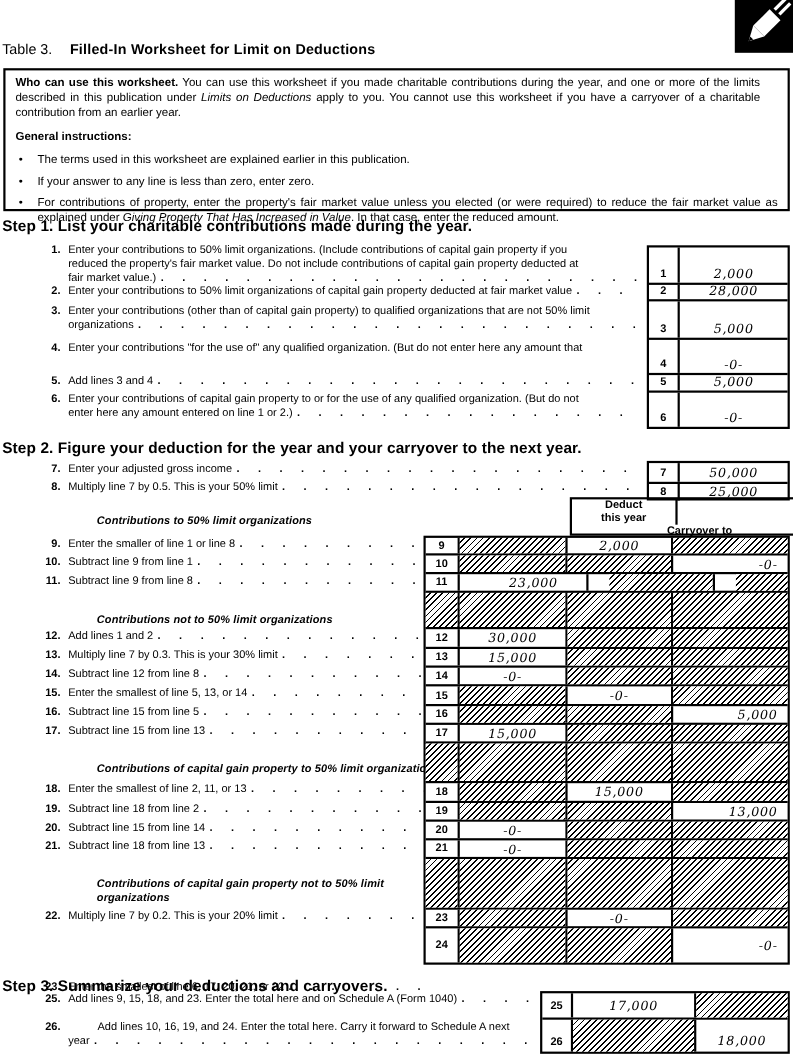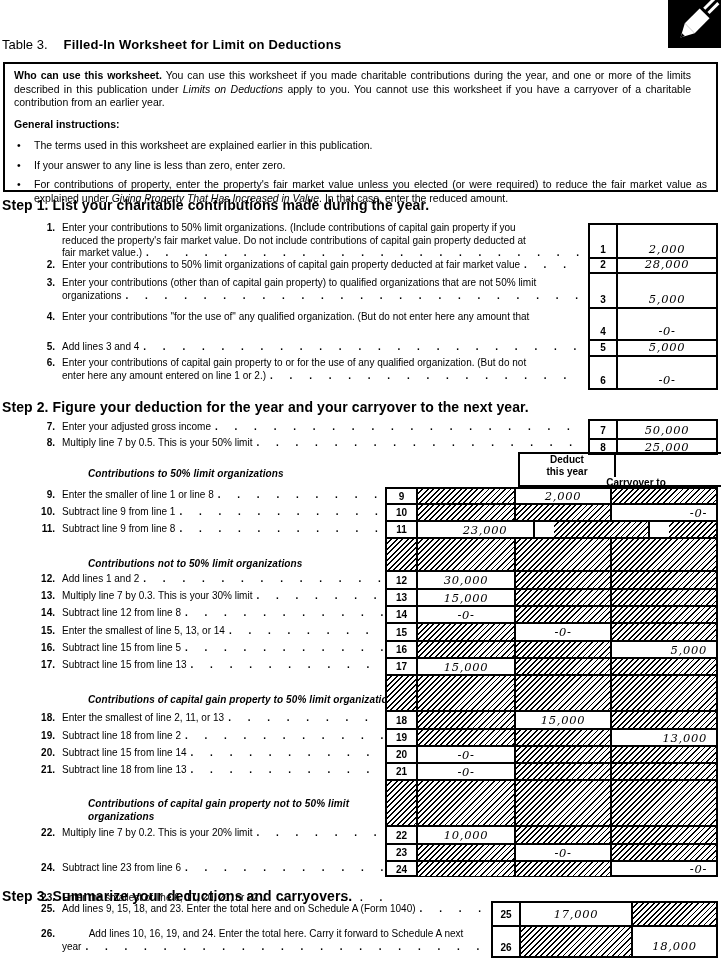--- a/index.html
+++ b/index.html
@@ -329,29 +329,20 @@
     </div>
   <div class="abs item" style="top:845px;margin-top:47px;">
       <span class="inum">23.</span>
       <div class="itxt w2">
         <div class="tlast">
           <span>Enter the smallest of line 6, 17, 20, 21, or 22</span>
           <span class="dots"></span>
         </div>
       </div>
     </div>
-  <div class="abs item" style="top:862px;">
-      <span class="inum">24.</span>
-      <div class="itxt w2">
-        <div class="tlast">
-          <span>Subtract line 23 from line 6</span>
-          <span class="dots"></span>
-        </div>
-      </div>
-    </div>
 
   <div class="abs item" style="top:903px;">
       <span class="inum">25.</span>
       <div class="itxt w3">
         <div class="tlast">
           <span>Add lines 9, 15, 18, and 23. Enter the total here and on Schedule A (Form 1040)</span>
           <span class="dots"></span>
         </div>
       </div>
     </div>
@@ -547,28 +538,20 @@
         </div>
         <div class="cell c3 hatch"></div>
         <div class="cell c4 hatch"></div>
       </div>
     <div class="trow" style="height:46px;">
         <div class="cell cn hatch"></div>
         <div class="cell c2 hatch"></div>
         <div class="cell c3 hatch"></div>
         <div class="cell c4 hatch"></div>
       </div>
-    <div class="trow" style="height:18px;">
-        <div class="cell cn">22</div>
-        <div class="cell c2">
-          <span class="val">10,000</span>
-        </div>
-        <div class="cell c3 hatch"></div>
-        <div class="cell c4 hatch"></div>
-      </div>
     <div class="trow" style="height:17px;">
         <div class="cell cn">23</div>
         <div class="cell c2 hatch"></div>
         <div class="cell c3">
           <span class="val">-0-</span>
         </div>
         <div class="cell c4 hatch"></div>
       </div>
     <div class="trow last">
         <div class="cell cn">24</div>

